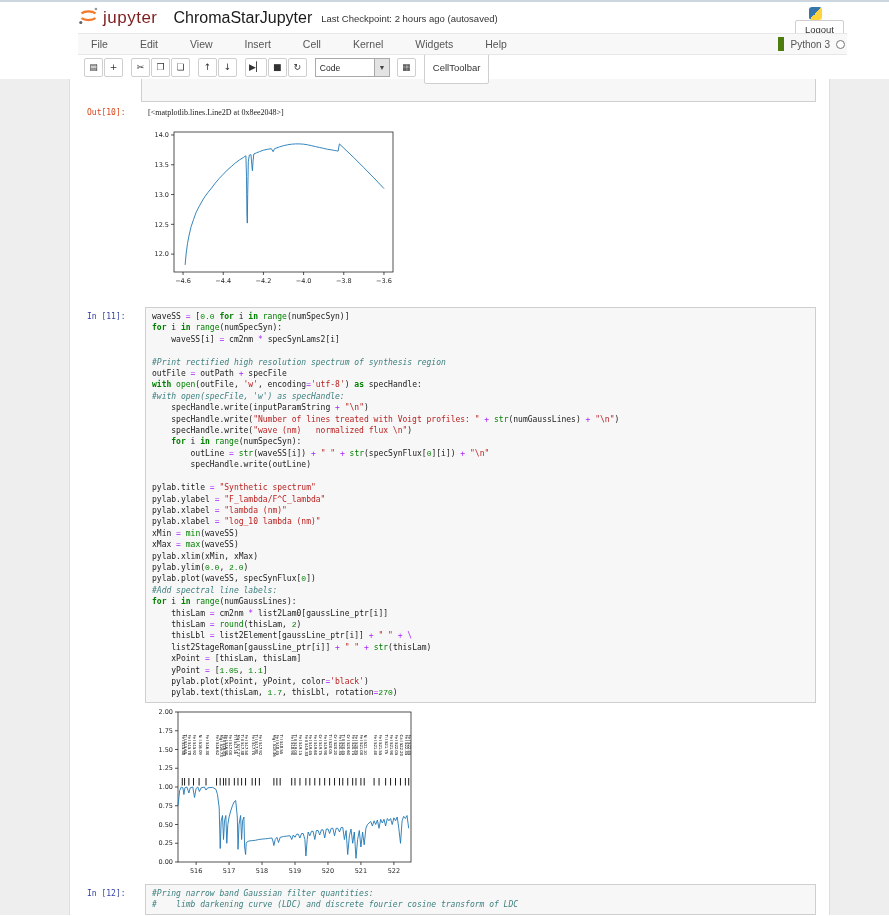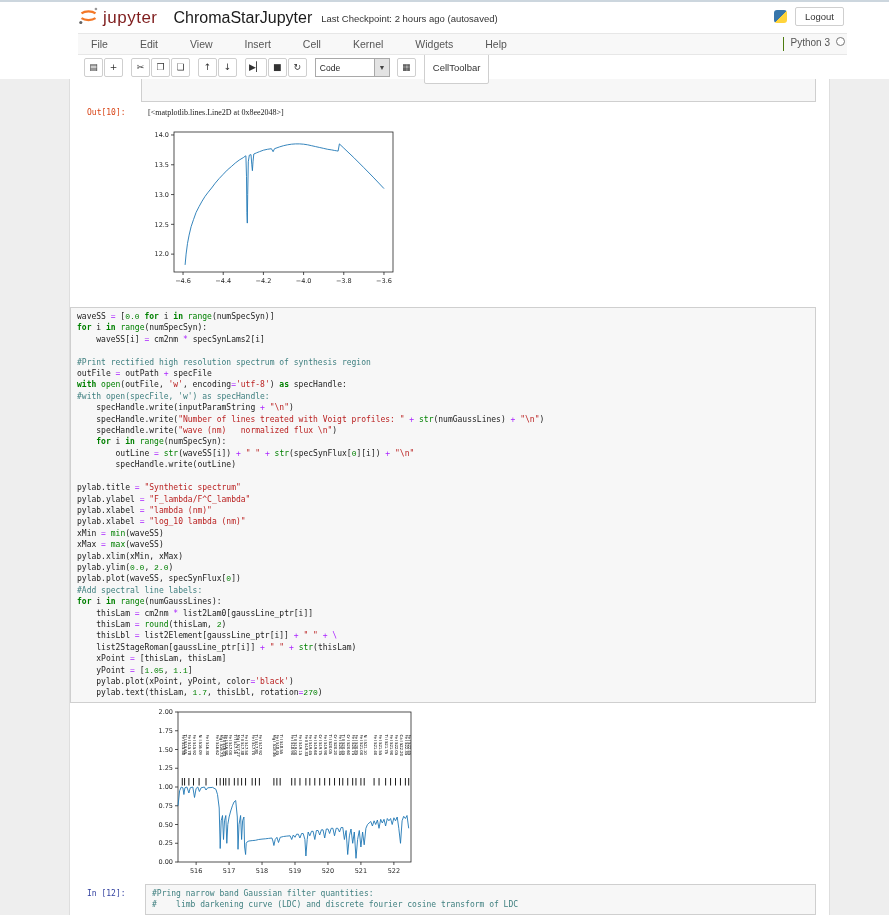--- a/index.html
+++ b/index.html
@@ -7,32 +7,32 @@
               font-family:"Liberation Sans", sans-serif; }
   .top-strip { height:2px; background:#ccd6de; }
 
   
   .app { margin-left:78px; width:769px; }
   .header { height:31px; display:flex; align-items:center; position:relative; background:#fff; }
   .logo { display:flex; align-items:center; cursor:pointer; }
   .logo-text { font-size:17px; color:#7f1d1d; margin-left:4px; letter-spacing:0.5px; }
   .nb-title { font-size:16px; color:#1a1a1a; margin-left:16px; }
   .checkpoint { font-size:9.5px; color:#333; margin-left:9px; margin-top:2px; }
-  .header-right { position:absolute; right:3px; top:5px; display:flex; align-items:center; }
+  .header-right { position:absolute; right:3px; top:5px; display:flex; align-items:center;flex-direction:column; }
   .py-logo { width:13px; height:13px; border-radius:3px;
              background:linear-gradient(135deg,#3776ab 50%,#ffd43b 50%); margin-right:8px; }
   .logout-btn { font-size:9.5px; color:#333; background:#fff; border:1px solid #cfcfcf;
                 border-radius:2px; padding:3px 9px; cursor:pointer; }
 
   
   .menubar { height:22px; background:#f8f8f8; border-top:1px solid #e7e7e7;
              border-bottom:1px solid #e7e7e7; display:flex; align-items:center; position:relative; }
   .menu-item { font-size:10.5px; color:#565656; padding:0 13px; cursor:pointer; }
-  .kernel-ind { position:absolute; right:2px; display:flex; align-items:flex-start;
-                border-left:1px solid #4d7c0f; padding-left:7px; height:14px; }
+  .kernel-ind { position:absolute; right:2px; display:flex; align-items:center;
+                border-left:6px solid #4d7c0f; padding-left:7px; height:14px; }
   .kernel-name { font-size:10px; color:#555; }
   .kernel-circle { width:9px; height:9px; border:1px solid #767676; border-radius:50%;
                    margin-left:6px; background:#fff; }
 
   
   .toolbar { height:24px; display:flex; align-items:center; background:#fff; padding-left:6px; }
   .tb-group { display:flex; margin-right:7px; }
   .tb-btn { min-width:19px; height:19px; background:#fff; border:1px solid #cfcfcf;
             border-radius:2px; color:#333; font-size:9px; display:flex; align-items:center;
             justify-content:center; margin-right:1px; cursor:pointer; padding:0 3px;
@@ -65,21 +65,21 @@
   .cell-row .prompt { padding-top:5px; }
   .in11-row { margin-top:22px; }
   .in12-row { margin-top:9px; }
   .codebox { flex:1; margin-right:13px; background:#f7f7f7; border:1px solid #cfcfcf;
              padding:3px 4px 3px 6px; }
   .codebox pre { font-family:"DejaVu Sans Mono","Liberation Mono",monospace; font-size:8px;
                  line-height:11.4px; color:#1a1a1a; white-space:pre; }
   .tok-kw  { color:#008000; font-weight:bold; }
   .tok-bi  { color:#008000; }
   .tok-str { color:#ba2121; }
-  .tok-com { color:#408080; }
+  .tok-com { color:#408080; font-style:italic; }
   .tok-num { color:#080808; color:#008000;font-family:Liberation Mono, monospace; }
   .tok-op  { color:#aa22ff; }
 </style>
 </head>
 <body>
 
 <div class="top-strip"></div>
 
 <div class="app">
   <div class="header">
@@ -202,20 +202,21 @@
         <line x1="23" y1="67.55319148936171" x2="26" y2="67.55319148936171" stroke="#262626" stroke-width="0.8"></line>
         <text x="21" y="69.75319148936171" text-anchor="end" font-size="6.5" fill="#262626" font-family="DejaVu Sans, sans-serif">13.0</text>
         <line x1="23" y1="37.765957446808535" x2="26" y2="37.765957446808535" stroke="#262626" stroke-width="0.8"></line>
         <text x="21" y="39.96595744680854" text-anchor="end" font-size="6.5" fill="#262626" font-family="DejaVu Sans, sans-serif">13.5</text>
         <line x1="23" y1="7.97872340425536" x2="26" y2="7.97872340425536" stroke="#262626" stroke-width="0.8"></line>
         <text x="21" y="10.178723404255361" text-anchor="end" font-size="6.5" fill="#262626" font-family="DejaVu Sans, sans-serif">14.0</text>
         <polyline points="37.1,137.9 38.1,127.1 39.5,116.4 41.1,108.1 43.1,99.7 45.5,92.6 48.1,85.4 51.1,79.5 54.1,74.1 57.1,69.3 60.2,65.2 63.6,61.0 67.2,56.2 71.2,51.5 75.2,47.3 79.2,43.1 83.3,39.6 87.3,36.0 91.3,33.0 95.3,30.6 97.3,29.1 97.9,28.8 98.5,49.7 98.9,85.4 99.3,96.1 99.7,67.6 100.3,34.8 101.3,28.2 103.0,27.6 103.8,37.8 104.4,43.7 105.0,34.8 105.8,27.0 108.4,25.9 111.4,24.7 115.4,23.2 119.4,22.3 123.4,21.7 125.1,24.7 126.5,21.7 131.5,19.9 135.5,18.7 139.5,17.8 143.5,17.2 147.6,16.9 151.6,16.9 155.6,17.2 159.6,17.8 163.6,18.7 167.6,19.6 171.7,20.5 175.7,21.4 179.7,22.3 183.7,22.9 186.7,23.5 188.7,23.8 190.1,24.1 191.4,16.9 195.8,21.1 205.8,30.6 215.9,40.7 225.9,50.9 236.0,61.6" fill="none" stroke="#1f77b4" stroke-width="0.9" stroke-linejoin="round"></polyline>
       </svg>
 
     <div class="cell-row in11-row">
+      <span class="prompt in mono">In [11]:</span>
       <div class="codebox">
         <pre>waveSS <span class="tok-op">=</span> [<span class="tok-num">0.0</span> <span class="tok-kw">for</span> i <span class="tok-kw">in</span> <span class="tok-bi">range</span>(numSpecSyn)]
 <span class="tok-kw">for</span> i <span class="tok-kw">in</span> <span class="tok-bi">range</span>(numSpecSyn):
     waveSS[i] <span class="tok-op">=</span> cm2nm <span class="tok-op">*</span> specSynLams2[i]
  
 <span class="tok-com">#Print rectified high resolution spectrum of synthesis region</span>
 outFile <span class="tok-op">=</span> outPath <span class="tok-op">+</span> specFile
 <span class="tok-kw">with</span> <span class="tok-bi">open</span>(outFile, <span class="tok-str">'w'</span>, encoding<span class="tok-op">=</span><span class="tok-str">'utf-8'</span>) <span class="tok-kw">as</span> specHandle:
 <span class="tok-com">#with open(specFile, 'w') as specHandle:</span>
     specHandle.write(inputParamString <span class="tok-op">+</span> <span class="tok-str">"\n"</span>)

